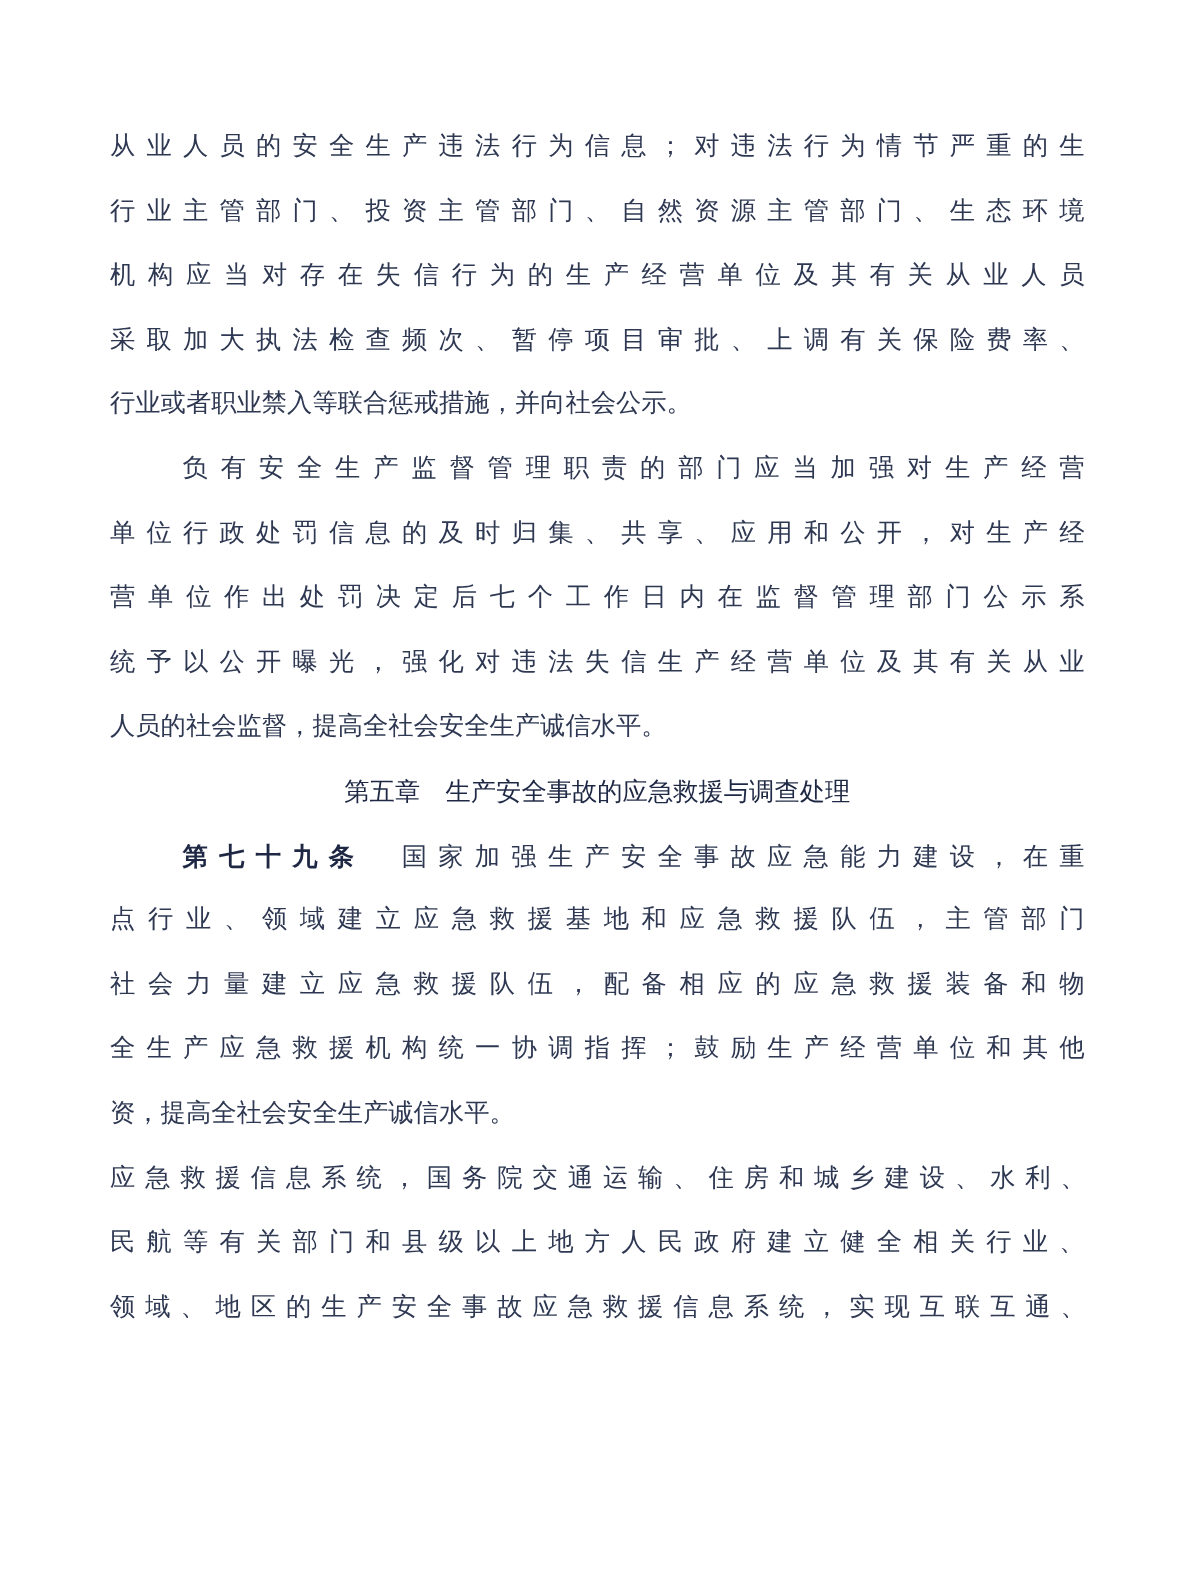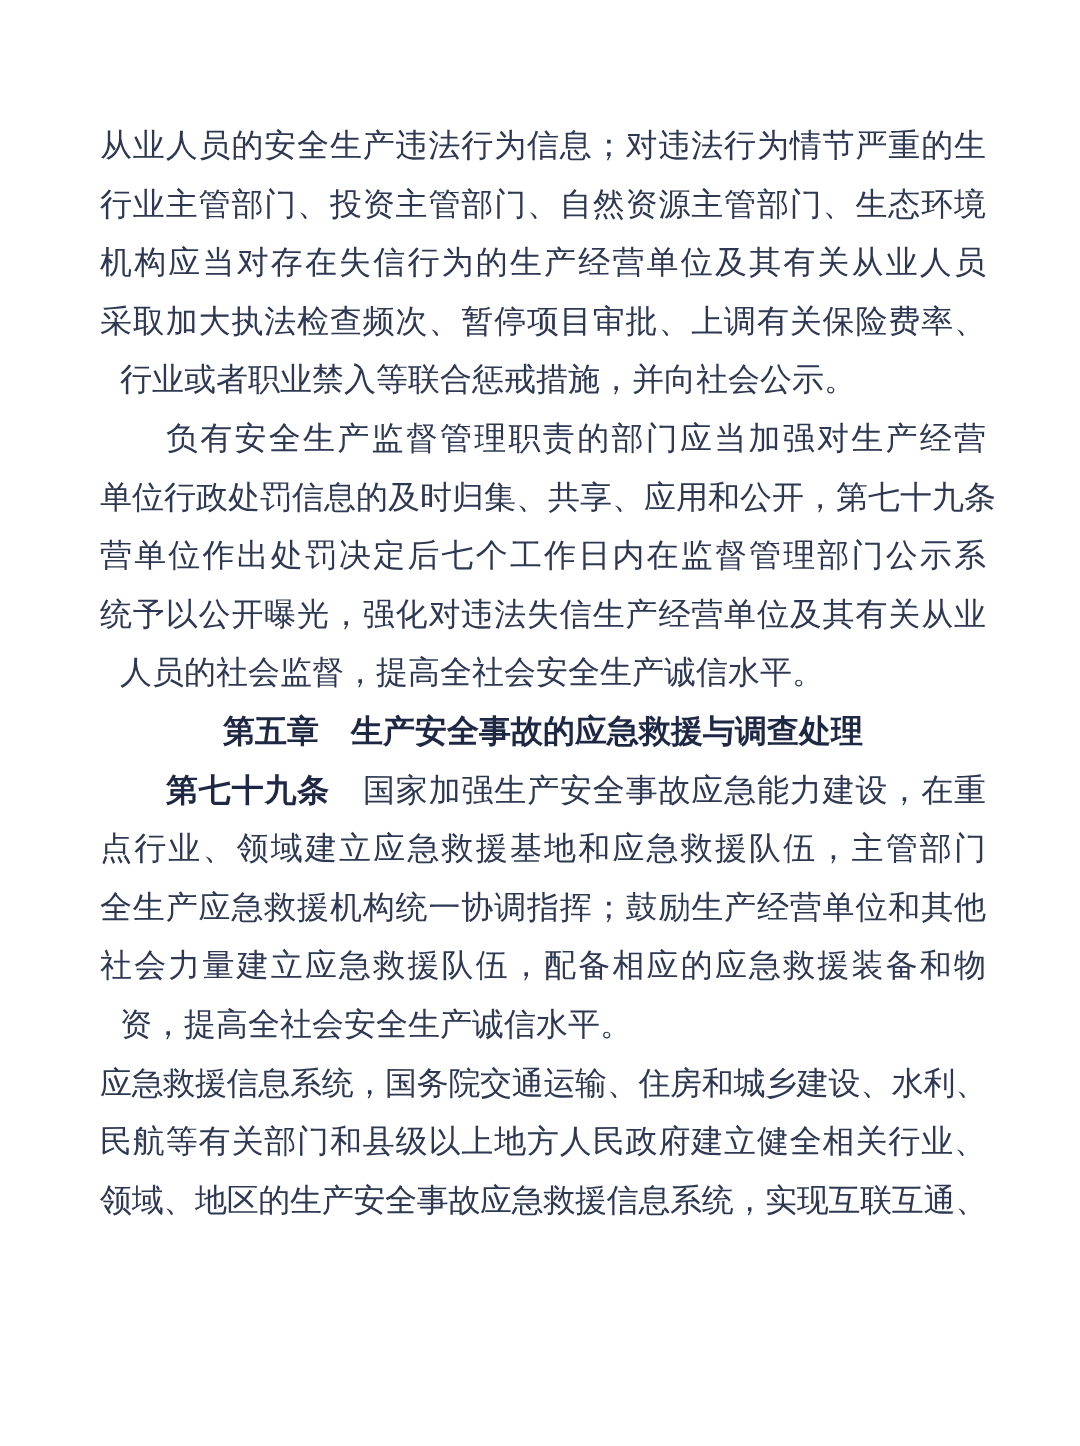--- a/index.html
+++ b/index.html
@@ -17,74 +17,73 @@
     position: absolute;
     left: 0;
     top: 0;
     width: 1080px;
     height: 1446px;
     background: var(--page-bg, #ffffff);
   }
   #textcol {
     position: absolute;
     left: 100px;
-    top: 116px;
+    top: 104px;
     width: 886px;
     font-family: "Liberation Serif", "DejaVu Serif", serif;
-    font-size: 32px;
+    font-size: 23px;
     line-height: 58.6px;
     color: var(--text-color, #2e3852);
   }
   .line {
     height: 58.6px;
     white-space: nowrap;
     text-align: justify;
     text-align-last: justify;
   }
   .line.last {
     text-align: left;
     text-align-last: left;
-    margin-left: 20px;
   }
   .line.indent {
     padding-left: 66px;
   }
   .art-no {
     font-family: Liberation Sans, sans-serif;
     font-weight: 700;
     color: var(--bold-color, #1e2844);
   }
   .heading {
     height: 58.6px;
     white-space: nowrap;
     text-align: center;
     text-align-last: center;
     font-family: "Liberation Sans", "DejaVu Sans", sans-serif;
-    font-weight: 700;
+    font-weight: 400;
     color: var(--bold-color, #1e2844);
   }
 </style>
 </head>
 <body>
 
 <div id="page">
   <div id="textcol">
       <div class="line">从业人员的安全生产违法行为信息；对违法行为情节严重的生</div>
       <div class="line">行业主管部门、投资主管部门、自然资源主管部门、生态环境</div>
       <div class="line">机构应当对存在失信行为的生产经营单位及其有关从业人员</div>
       <div class="line">采取加大执法检查频次、暂停项目审批、上调有关保险费率、</div>
       <div class="line last">行业或者职业禁入等联合惩戒措施，并向社会公示。</div>
       <div class="line indent">负有安全生产监督管理职责的部门应当加强对生产经营</div>
-      <div class="line">单位行政处罚信息的及时归集、共享、应用和公开，第七十九条</div>
+      <div class="line">单位行政处罚信息的及时归集、共享、应用和公开，对生产经</div>
       <div class="line">营单位作出处罚决定后七个工作日内在监督管理部门公示系</div>
       <div class="line">统予以公开曝光，强化对违法失信生产经营单位及其有关从业</div>
       <div class="line last">人员的社会监督，提高全社会安全生产诚信水平。</div>
       <div class="heading">第五章　生产安全事故的应急救援与调查处理</div>
       <div class="line indent"><span class="art-no">第七十九条</span>　国家加强生产安全事故应急能力建设，在重</div>
       <div class="line">点行业、领域建立应急救援基地和应急救援队伍，主管部门</div>
+      <div class="line">社会力量建立应急救援队伍，配备相应的应急救援装备和物</div>
       <div class="line">全生产应急救援机构统一协调指挥；鼓励生产经营单位和其他</div>
-      <div class="line">社会力量建立应急救援队伍，配备相应的应急救援装备和物</div>
       <div class="line last">资，提高全社会安全生产诚信水平。</div>
       <div class="line" style="letter-spacing: -1.16px;">应急救援信息系统，国务院交通运输、住房和城乡建设、水利、</div>
       <div class="line">民航等有关部门和县级以上地方人民政府建立健全相关行业、</div>
       <div class="line" style="letter-spacing: -1.16px;">领域、地区的生产安全事故应急救援信息系统，实现互联互通、</div>
     </div>
 </div>
 
 </body></html>

